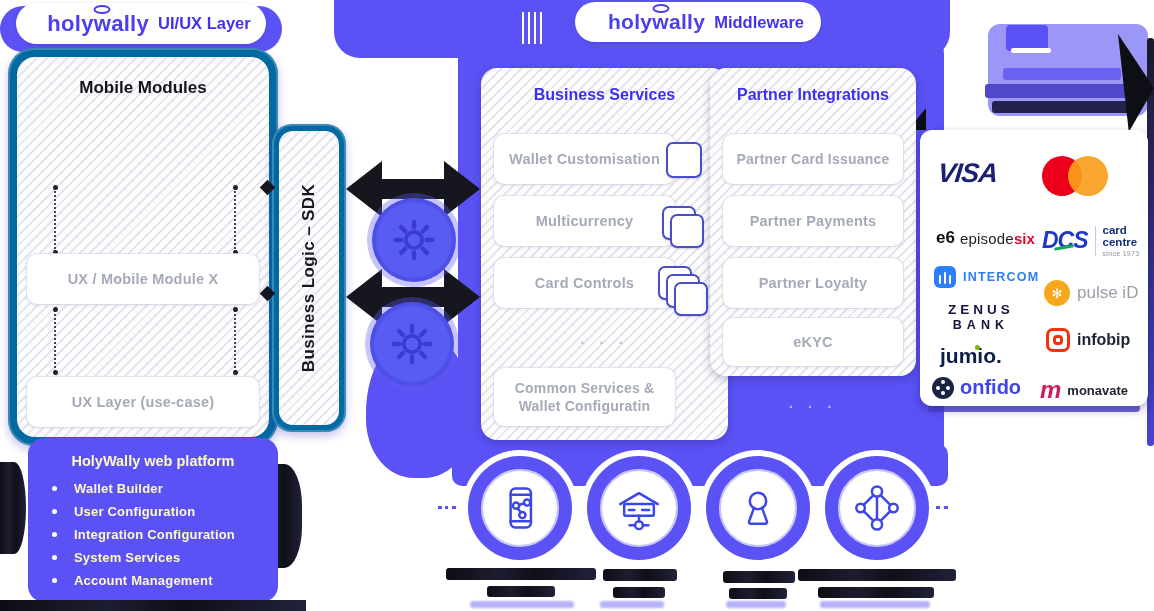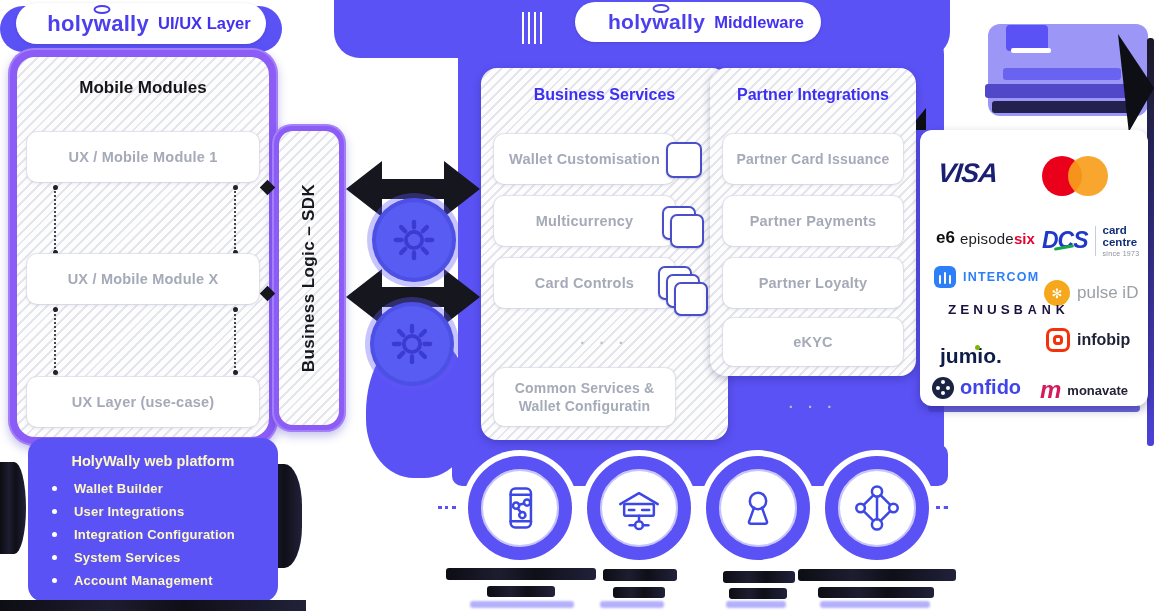--- a/index.html
+++ b/index.html
@@ -11,21 +11,21 @@
     background-image:repeating-linear-gradient(135deg,rgba(221,222,231,.75) 0 2px,transparent 2px 7px);}
   
   .pill{background:#fff;border-radius:22px;display:flex;align-items:center;justify-content:center;gap:9px;
         box-shadow:0 1px 3px rgba(40,30,140,.25);z-index:6;}
   .brand{color:#4C40EE;font-weight:700;font-size:22px;letter-spacing:.3px;display:flex;align-items:baseline;margin-left:16px;}
   .brand .wwrap{position:relative;display:inline-block;}
   .brand .wwrap::before{content:"";position:absolute;left:50%;transform:translateX(-50%);top:-6px;
         width:13px;height:5px;border:2px solid #4C40EE;border-radius:50%;}
   .pill-label{color:#4331F1;font-weight:700;font-size:16.5px;}
   
-  .frame{border-radius:26px;background:#8b5cf6;box-shadow:0 4px 10px rgba(60,50,190,.30), inset 0 0 0 2px rgba(255,255,255,.22);z-index:3;}
+  .frame{border-radius:26px;background:#0369a1;box-shadow:0 4px 10px rgba(60,50,190,.30), inset 0 0 0 2px rgba(255,255,255,.22);z-index:3;}
   .frame-inner{position:absolute;border-radius:18px;}
   .mm-title{position:absolute;left:0;right:0;text-align:center;color:#14141A;font-weight:800;font-size:17px;}
   
   .card{position:absolute;background:#fff;border-radius:10px;display:flex;flex-direction:column;
         align-items:center;justify-content:center;color:#A5AAB8;font-size:14.5px;font-weight:600;
         letter-spacing:.2px;box-shadow:0 1px 4px rgba(40,40,100,.12), 0 0 0 1px rgba(228,229,238,.8);
         text-align:center;line-height:1.3;}
   .panel{position:absolute;border-radius:16px;box-shadow:0 3px 8px rgba(25,20,90,.28);z-index:4;overflow:visible;}
   .panel-title{position:absolute;left:0;right:0;text-align:center;color:#3D2FF2;font-weight:800;font-size:16px;}
   .ellipsis{position:absolute;left:0;right:0;text-align:center;color:#B9BDC9;font-weight:800;
@@ -75,21 +75,21 @@
   .dcs-col{display:flex;flex-direction:column;line-height:1.05;}
   .dcs-cc{font-size:11.5px;font-weight:800;color:#12307A;}
   .dcs-since{font-size:7px;color:#8A8F9C;margin-top:2px;letter-spacing:.3px;}
   .ic-intercom{width:22px;height:22px;border-radius:6px;background:#2D7FF9;display:flex;align-items:flex-end;
                justify-content:center;gap:2.5px;padding-bottom:4px;box-sizing:border-box;margin-right:7px;}
   .ic-intercom i{display:block;width:2.5px;background:#fff;border-radius:2px;}
   .intercom-t{font-size:12.5px;font-weight:800;letter-spacing:1.2px;color:#2D7FF9;}
   .ic-pulse{width:26px;height:26px;border-radius:50%;background:#F5A81C;color:#fff;display:flex;align-items:center;
             justify-content:center;font-size:13px;margin-right:7px;}
   .pulse-t{font-size:17px;color:#9AA0A6;font-weight:500;}
-  .zenus{flex-direction:row;line-height:1.15;color:#18123F;font-weight:800;}
+  .zenus{flex-direction:column;line-height:1.15;color:#18123F;font-weight:800;}
   .zenus .z1{font-size:13.5px;letter-spacing:4px;}
   .zenus .z2{font-size:12.5px;letter-spacing:5px;}
   .jumio{font-size:21px;font-weight:800;color:#0D1C49;position:relative;}
   .jumio-dot{position:absolute;width:5px;height:5px;border-radius:50%;background:#7AB800;top:1px;left:57%;}
   .ic-infobip{width:24px;height:24px;border-radius:7px;border:3px solid #F5310A;box-sizing:border-box;
               display:flex;align-items:center;justify-content:center;margin-right:7px;}
   .ic-infobip span{display:block;width:10px;height:10px;border-radius:4px;border:3px solid #F5310A;box-sizing:border-box;}
   .infobip-t{font-size:16px;font-weight:800;color:#1C2233;}
   .ic-onfido{width:22px;height:22px;border-radius:50%;background:#1B2343;position:relative;margin-right:6px;}
   .ic-onfido span{position:absolute;width:4px;height:4px;border-radius:50%;background:#fff;}
@@ -124,21 +124,20 @@
         <span>holy</span>
         <span class="wwrap">w</span>
         <span>ally</span>
       </span>
     <span class="pill-label">Middleware</span>
   </div>
 
   <div class="abs frame" style="left:8px;top:48px;width:270px;height:398px;">
     <div class="frame-inner stripes" style="inset:9px;"></div>
     <div class="mm-title" style="top:30px;">Mobile Modules</div>
-    <div class="card" style="left:19px;top:84px;width:232px;height:50px;">UX / Mobile Module 1</div>
     <div class="dotline" style="left:46px;top:140px;height:64px;"></div>
     <div class="dotline" style="left:226px;top:140px;height:64px;"></div>
     <div class="card" style="left:19px;top:206px;width:232px;height:50px;">UX / Mobile Module X</div>
     <div class="dotline" style="left:46px;top:262px;height:62px;"></div>
     <div class="dotline" style="left:226px;top:262px;height:62px;"></div>
     <div class="card" style="left:19px;top:329px;width:232px;height:50px;">UX Layer (use-case)</div>
   </div>
 
   <div class="abs frame" style="left:272px;top:124px;width:74px;height:308px;border-radius:20px;">
     <div class="frame-inner stripes" style="inset:7px;border-radius:14px;"></div>
@@ -289,21 +288,21 @@
   <div class="ptr-diamond" style="left:111px;top:430px;width:13px;height:13px;"></div>
   <div class="wp-box" style="left:28px;top:438px;width:250px;height:164px;">
     <div class="wp-title">HolyWally web platform</div>
     <div class="wp-list">
       <div class="wp-row">
           <span class="wp-dot"></span>
           <span class="wp-label">Wallet Builder</span>
         </div>
       <div class="wp-row">
           <span class="wp-dot"></span>
-          <span class="wp-label">User Integrations</span>
+          <span class="wp-label">User Configuration</span>
         </div>
       <div class="wp-row">
           <span class="wp-dot"></span>
           <span class="wp-label">Integration Configuration</span>
         </div>
       <div class="wp-row">
           <span class="wp-dot"></span>
           <span class="wp-label">System Services</span>
         </div>
       <div class="wp-row">

